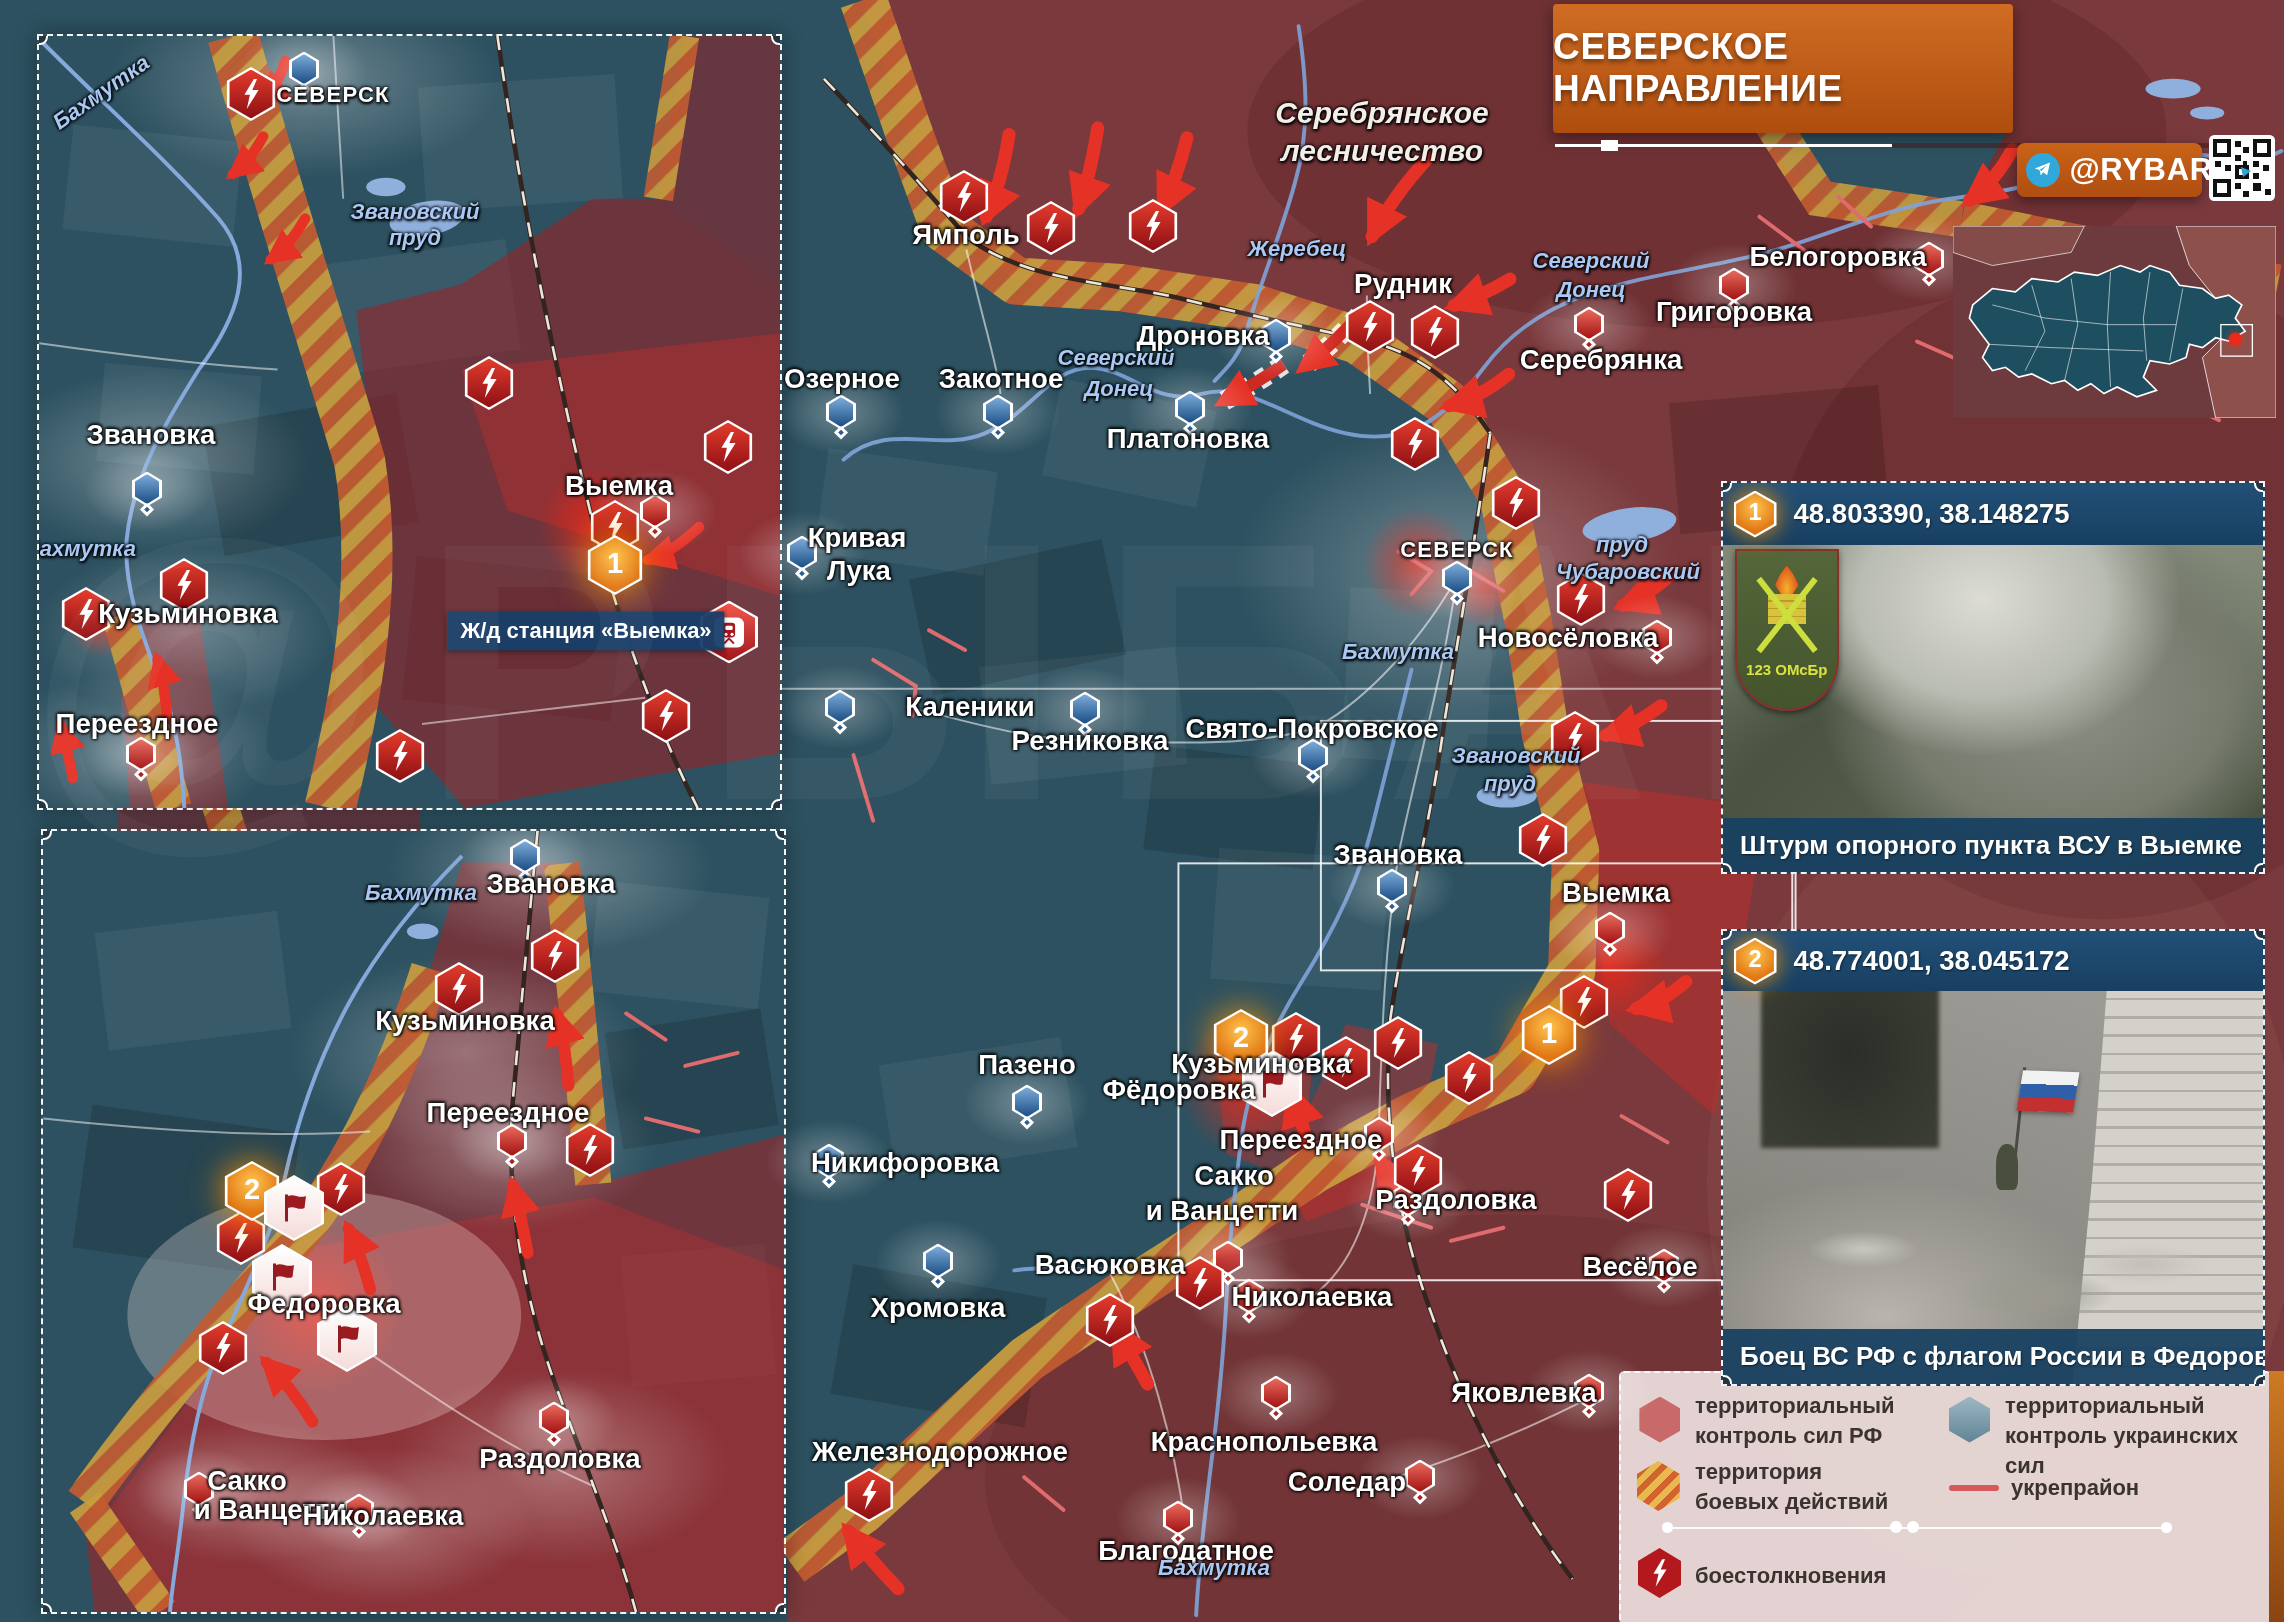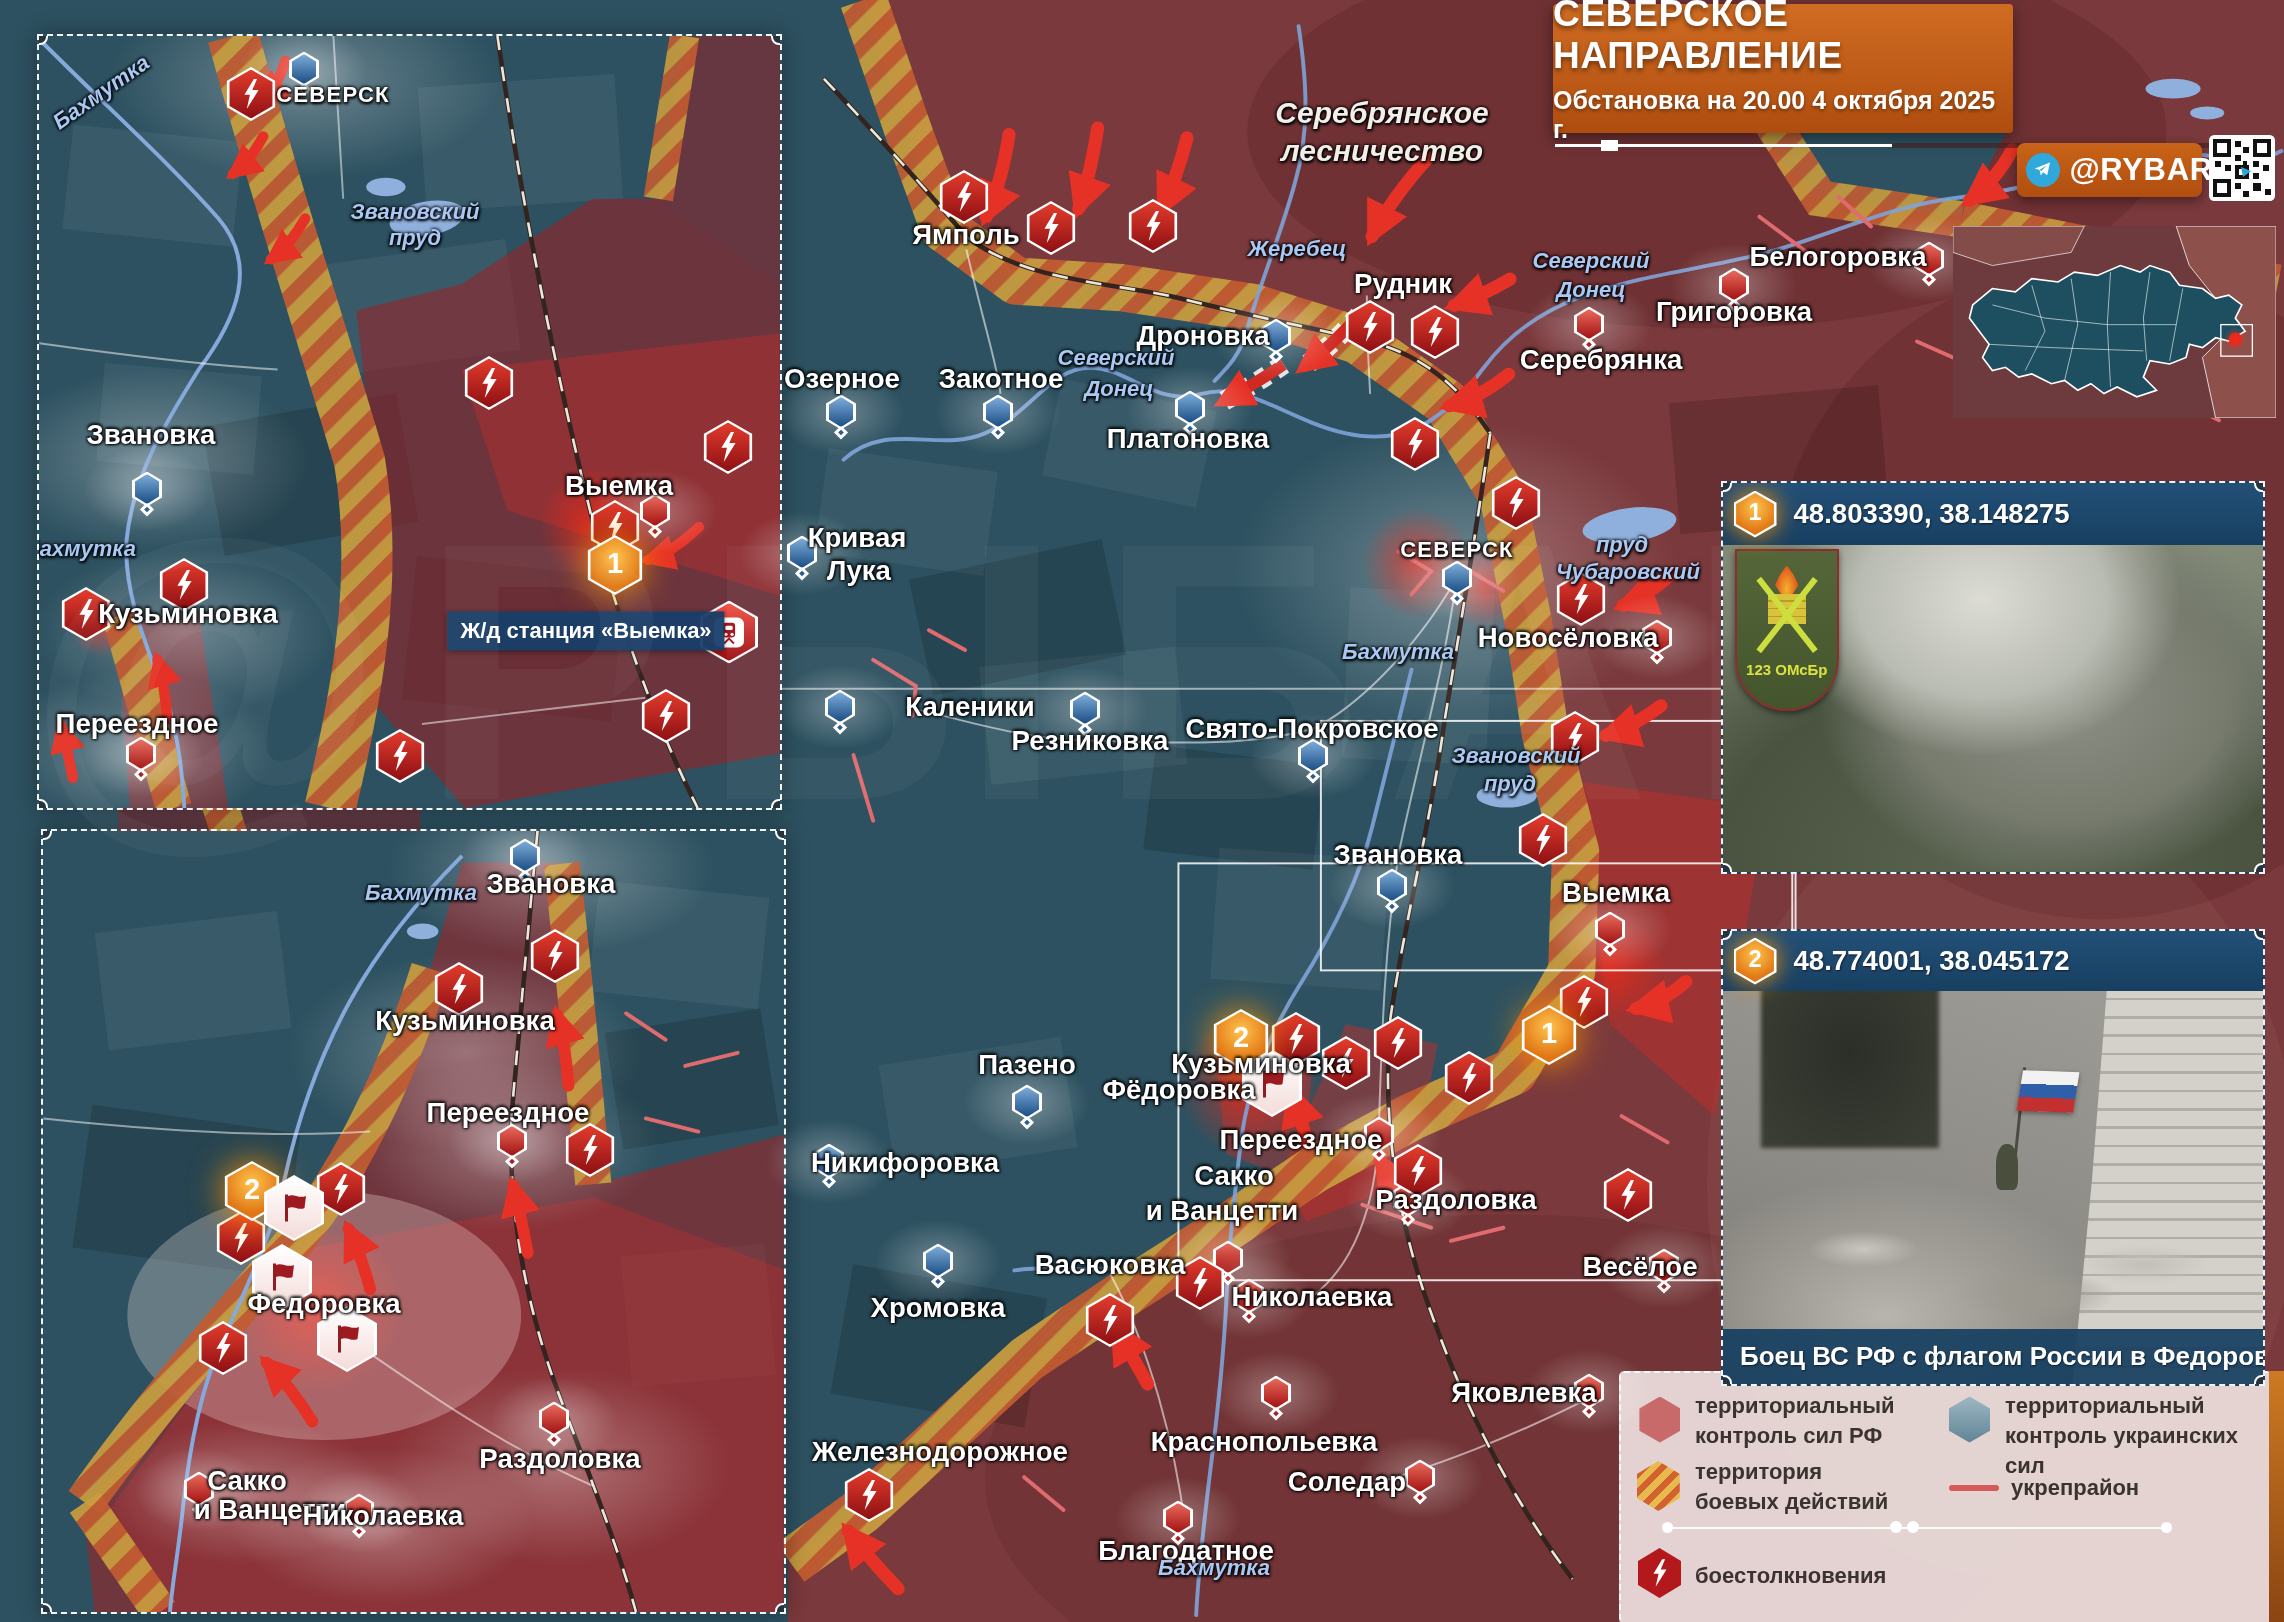--- a/index.html
+++ b/index.html
@@ -1087,21 +1087,20 @@
         <div class="lbl town" style="left: 517px; top: 628px;">Раздоловка</div>
       </div>
   <div class="dot" style="top: -7.2px; left: -7.2px;"></div>
       <div class="dot" style="top: -7.2px; right: -7.2px;"></div>
       <div class="dot" style="left: -7.2px; bottom: -7.2px;"></div>
       <div class="dot" style="right: -7.2px; bottom: -7.2px;"></div>
     </div>
 
   <div id="titleblock">
     <div class="t1">СЕВЕРСКОЕ НАПРАВЛЕНИЕ</div>
-    <div class="t2">Обстановка на 20.00 4 октября 2025 г.</div>
   </div>
   <div class="sbar">
     <div class="abs" style="left:0;top:3.9px;width:337px;height:3.3px;background:#fff"></div>
     <div class="abs" style="left:46px;top:0;width:17px;height:11px;background:#fff"></div>
     <div class="abs" style="left:337px;top:3.3px;width:379px;height:4.6px;background:rgba(70,25,25,.55)"></div>
   </div>
   <div id="tgbadge">
     <div class="circ">
       <svg viewBox="0 0 24 24">
           <path d="M21 3 L2.5 10.3 L8.2 12.1 L9.9 18.6 L12.6 14.7 L17.6 18.3 Z M8.2 12.1 L17 6.2 L10.5 13.2 Z" fill="#fff"></path>
@@ -1178,20 +1177,23 @@
       <div class="abs" style="left:0;right:0;top:110px;text-align:center;color:#d9e23f;font-size:15px;font-weight:700">123 ОМсБр</div>
     </div>
     <div class="pbar" style="top:0;height:62px">
       <div class="phex">
         <div class="hx abs" style="inset:0;background:#fff"></div>
           <div class="hx in"></div>
         <div class="t">1</div>
       </div>
       <div class="coords">48.803390, 38.148275</div>
     </div>
+    <div class="pbar" style="bottom:0;height:54px;background:rgba(23,63,97,.93)">
+      <div class="cap" style="font-size:26px">Штурм опорного пункта ВСУ в Выемке</div>
+    </div>
   <div class="dot" style="top: -7.2px; left: -7.2px;"></div>
       <div class="dot" style="top: -7.2px; right: -7.2px;"></div>
       <div class="dot" style="left: -7.2px; bottom: -7.2px;"></div>
       <div class="dot" style="right: -7.2px; bottom: -7.2px;"></div>
     </div>
 
   <div class="panel cornered" style="left:1721px;top:929px;width:540px;height:453px;z-index:8">
     <div class="photo" style="top:0;bottom:0;background:
         radial-gradient(ellipse 328px 197px at 30% 85%,#b7b5ad 0%,rgba(183,181,173,0) 70%),
         linear-gradient(200deg,#a3a19b,#8e8c86 60%,#7b7972);">

